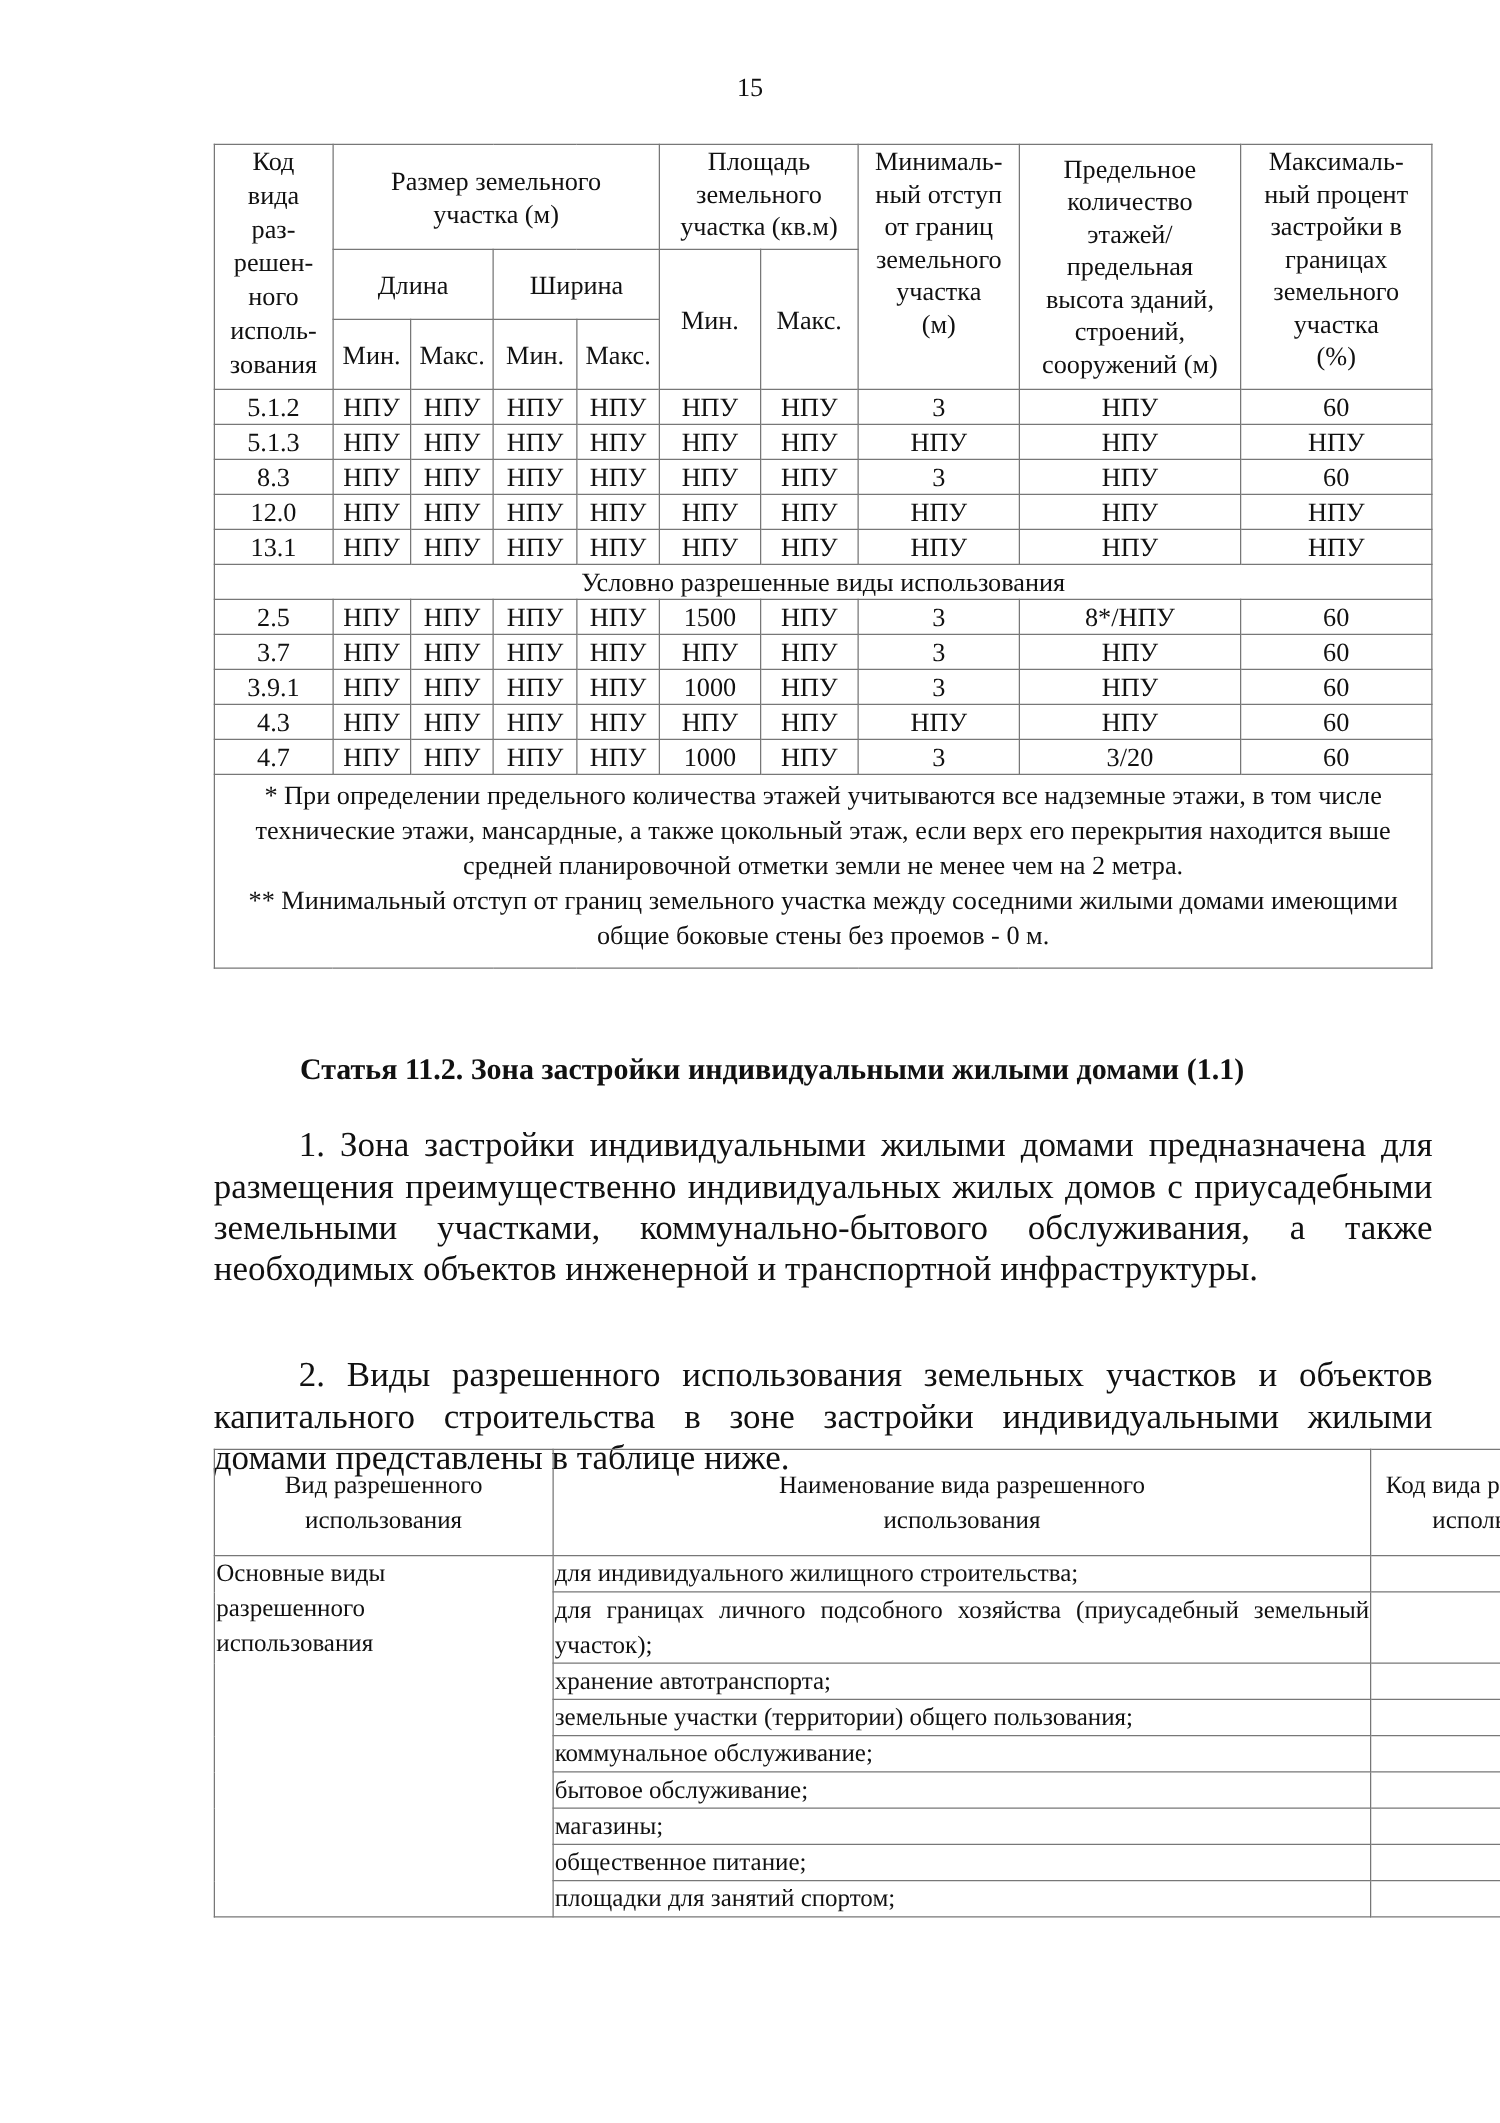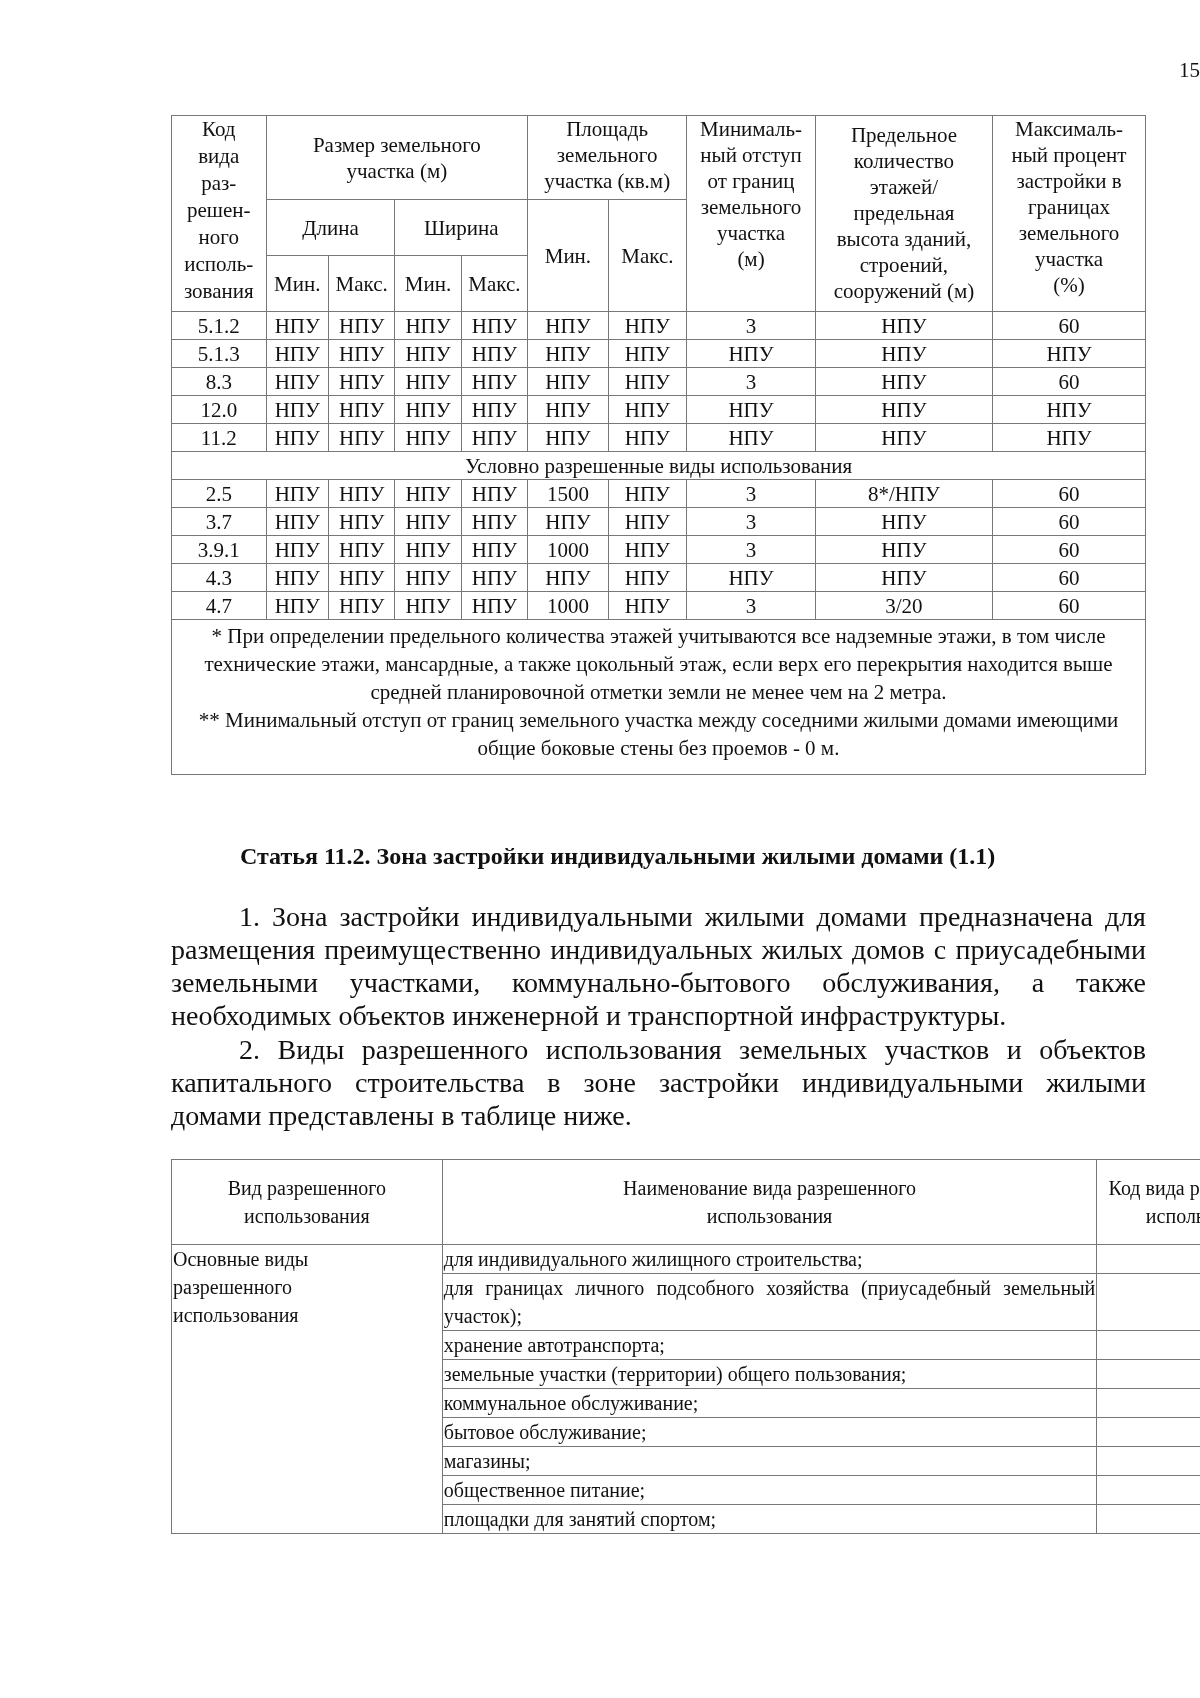--- a/index.html
+++ b/index.html
@@ -1,29 +1,29 @@
 <!DOCTYPE html>
 <html><head>
 <meta charset="utf-8">
 <style>
   html, body { margin: 0; padding: 0; background: #ffffff; }
   body { width: 1200px; height: 1698px; position: relative; font-family: "Liberation Serif", "DejaVu Serif", serif; color: #111; }
-  .page-num { position: absolute; top: 58px; left: 0; width: 1200px; text-align: right; font-size: 21px; }
+  .page-num { position: absolute; top: 58px; left: 0; width: 1200px; text-align: center; font-size: 21px; }
   table { border-collapse: collapse; }
   .t1 { position: absolute; left: 171px; top: 115px; width: 975px; font-size: 21px; line-height: 26px; }
   .t1 td { border: 1.5px solid #777; text-align: center; vertical-align: middle; padding: 0 2px; }
   .t1 .hdr td { vertical-align: top; }
   .t1 tr.data td { height: 27px; padding: 0; }
   .t1 .section td { height: 27px; }
   .t1 .notes td { text-align: justify; padding: 2px 6px 12px 6px; line-height: 28px; vertical-align: top; }
   .note-line { display: block; text-align: center; }
   .heading { position: absolute; left: 240px; top: 843px; font-size: 24px; font-weight: bold; }
   .para { position: absolute; left: 171px; width: 975px; font-size: 28px; line-height: 33px; text-align: justify; }
   .p1 { top: 900px; }
-  .p2 { top: 1033px; }
+  .p2 { top: 1084px; }
   .indent { text-indent: 68px; }
   .t2 { position: absolute; left: 171px; top: 1159px; width: 1150px; font-size: 20px; line-height: 28px; }
   .t2 td { border: 1.5px solid #777; padding: 0 1px; vertical-align: top; }
   .t2 .h td { text-align: center; vertical-align: middle; height: 84px; }
   .t2 td.code { text-align: right; }
   .t2 td.name { text-align: justify; }
 </style>
 </head>
 <body>
 
@@ -139,21 +139,21 @@
         <td>НПУ</td>
         <td>НПУ</td>
         <td>НПУ</td>
         <td>НПУ</td>
         <td>НПУ</td>
         <td>НПУ</td>
         <td>НПУ</td>
         <td>НПУ</td>
       </tr>
       <tr class="data">
-        <td>11.2</td>
+        <td>13.1</td>
         <td>НПУ</td>
         <td>НПУ</td>
         <td>НПУ</td>
         <td>НПУ</td>
         <td>НПУ</td>
         <td>НПУ</td>
         <td>НПУ</td>
         <td>НПУ</td>
         <td>НПУ</td>
       </tr>

